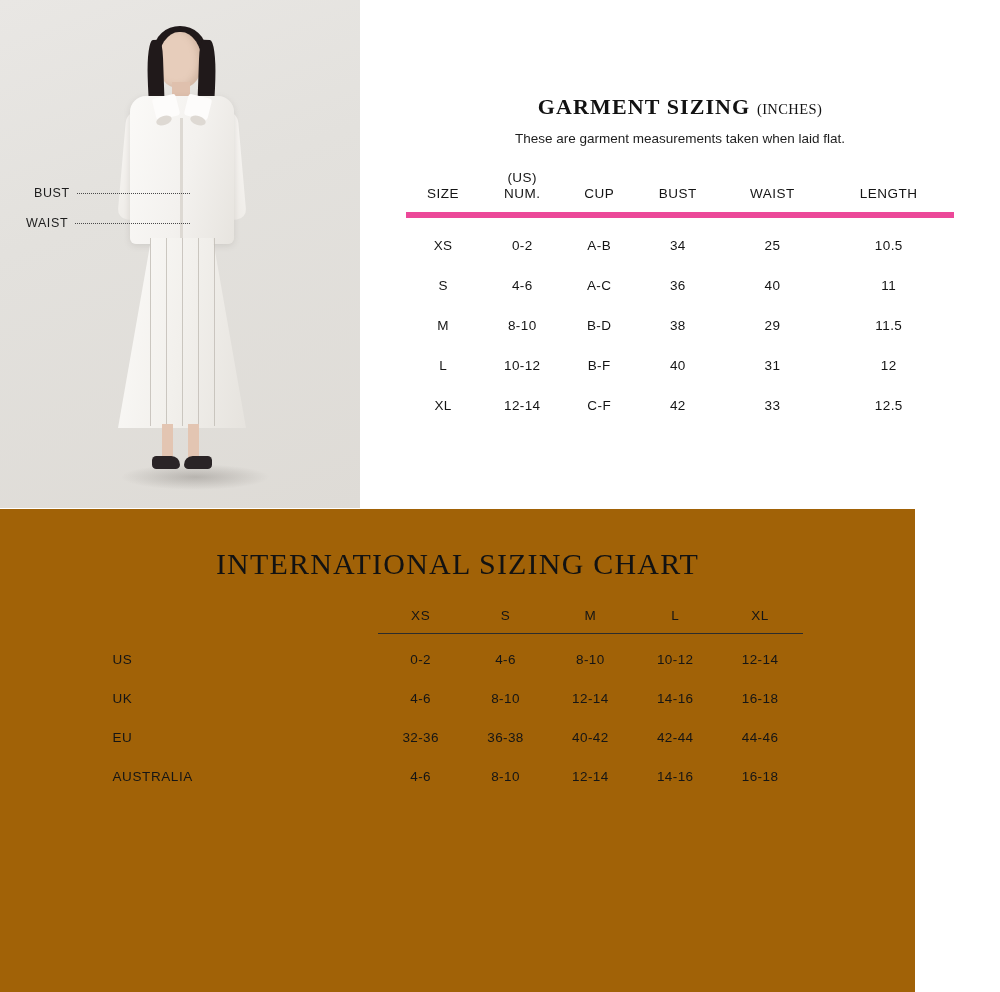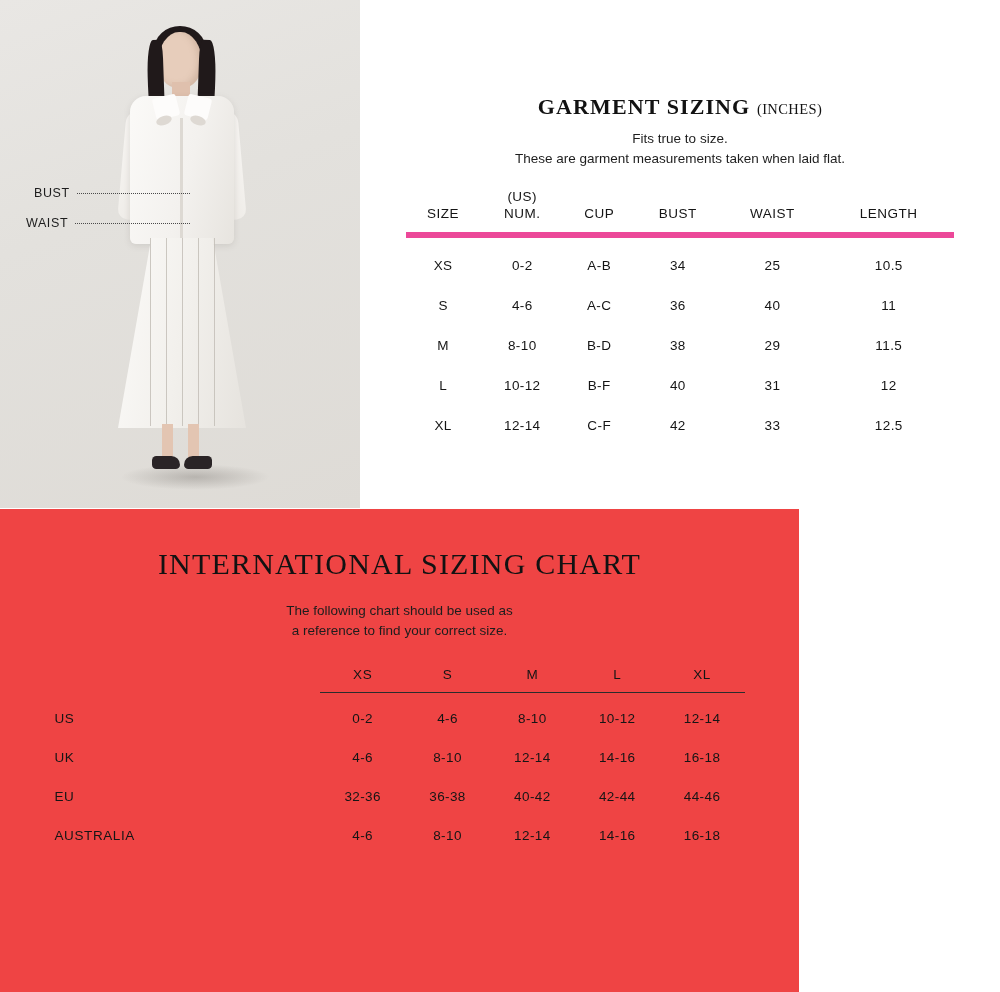--- a/index.html
+++ b/index.html
@@ -321,23 +321,23 @@
 
   
   .divider {
     width: 1000px;
     height: 1px;
     background: #ffffff;
   }
 
   
   .bottom-section {
-    width: 799px;
+    width: 915px;
     height: 483px;
-    background: #ef4444;
+    background: #a16207;
     box-sizing: border-box;
     padding-top: 38px;
   }
   .intl-title {
     text-align: center;
     font-family: "Liberation Serif", serif;
     font-size: 30px;
     letter-spacing: 1.2px;
     color: #121212;
   }
@@ -424,21 +424,20 @@
       <span class="dots"></span>
     </div>
   </div>
 
   <div class="garment-panel">
     <div class="garment-title">
       <span>GARMENT SIZING</span>
       <span class="units">(INCHES)</span>
     </div>
     <div class="garment-sub">
-      <div>Fits true to size.</div>
       <div>These are garment measurements taken when laid flat.</div>
     </div>
 
     <table class="garment-table">
       <thead>
         <tr class="head-row">
           <th>
             <span class="sub"></span>
             <span class="sub">SIZE</span>
           </th>
@@ -507,24 +506,20 @@
         </tr>
       </tbody>
     </table>
   </div>
 </div>
 
 <div class="divider"></div>
 
 <div class="bottom-section">
   <div class="intl-title">INTERNATIONAL SIZING CHART</div>
-  <div class="intl-sub">
-    <div>The following chart should be used as</div>
-    <div>a reference to find your correct size.</div>
-  </div>
 
   <table class="intl-table">
     <thead>
       <tr>
         <th class="corner"></th>
         <th>XS</th>
         <th>S</th>
         <th>M</th>
         <th>L</th>
         <th>XL</th>

